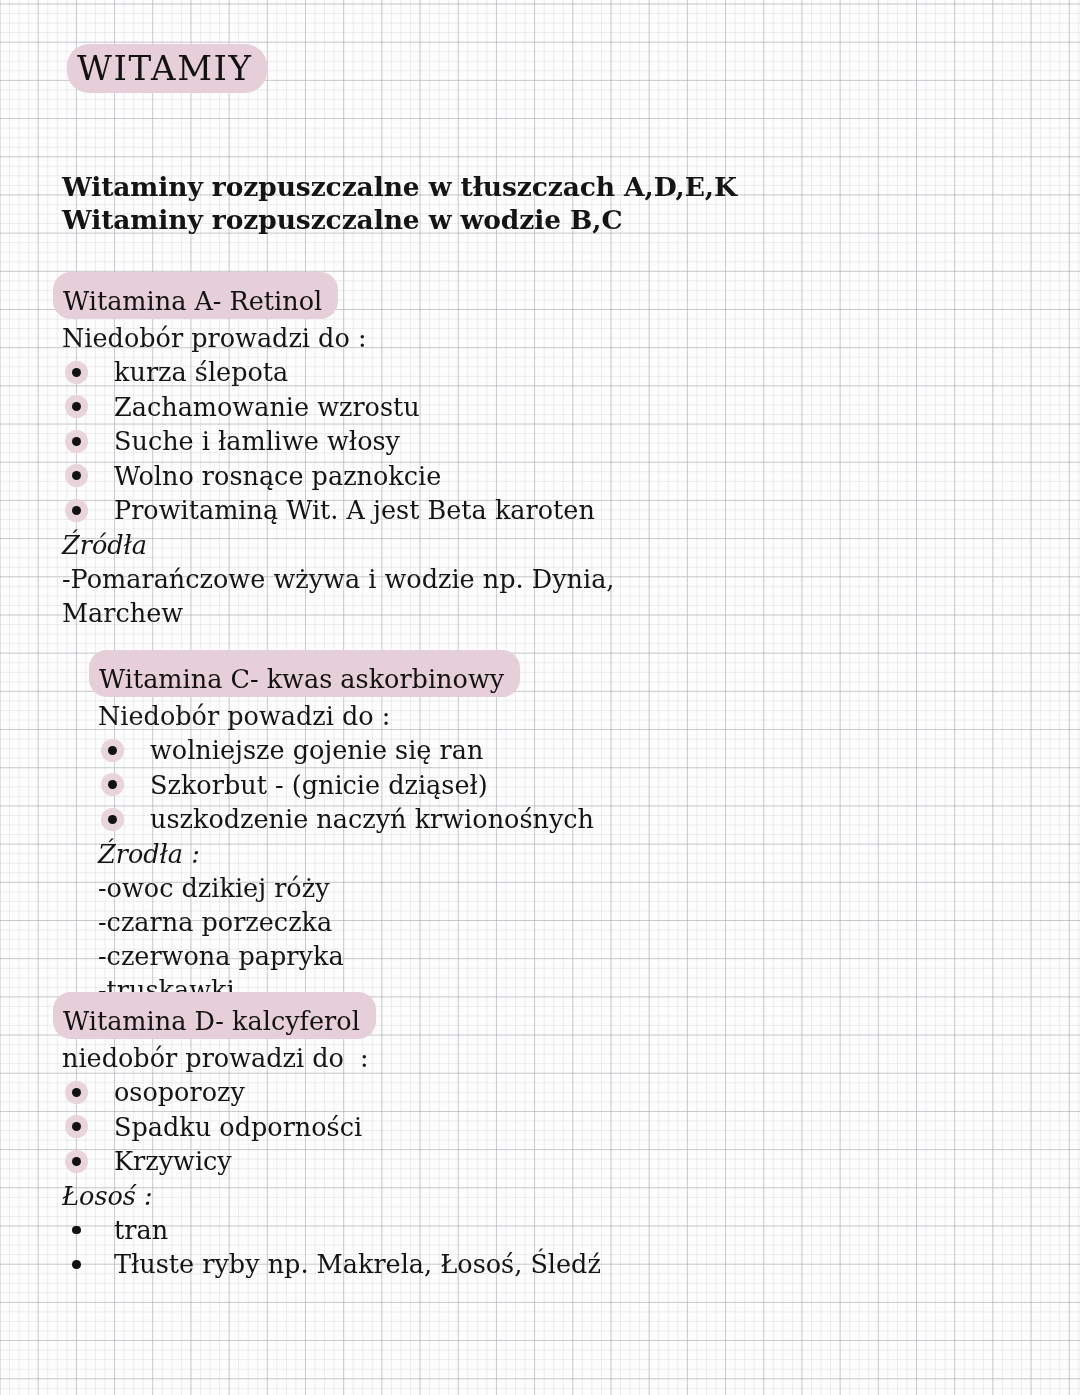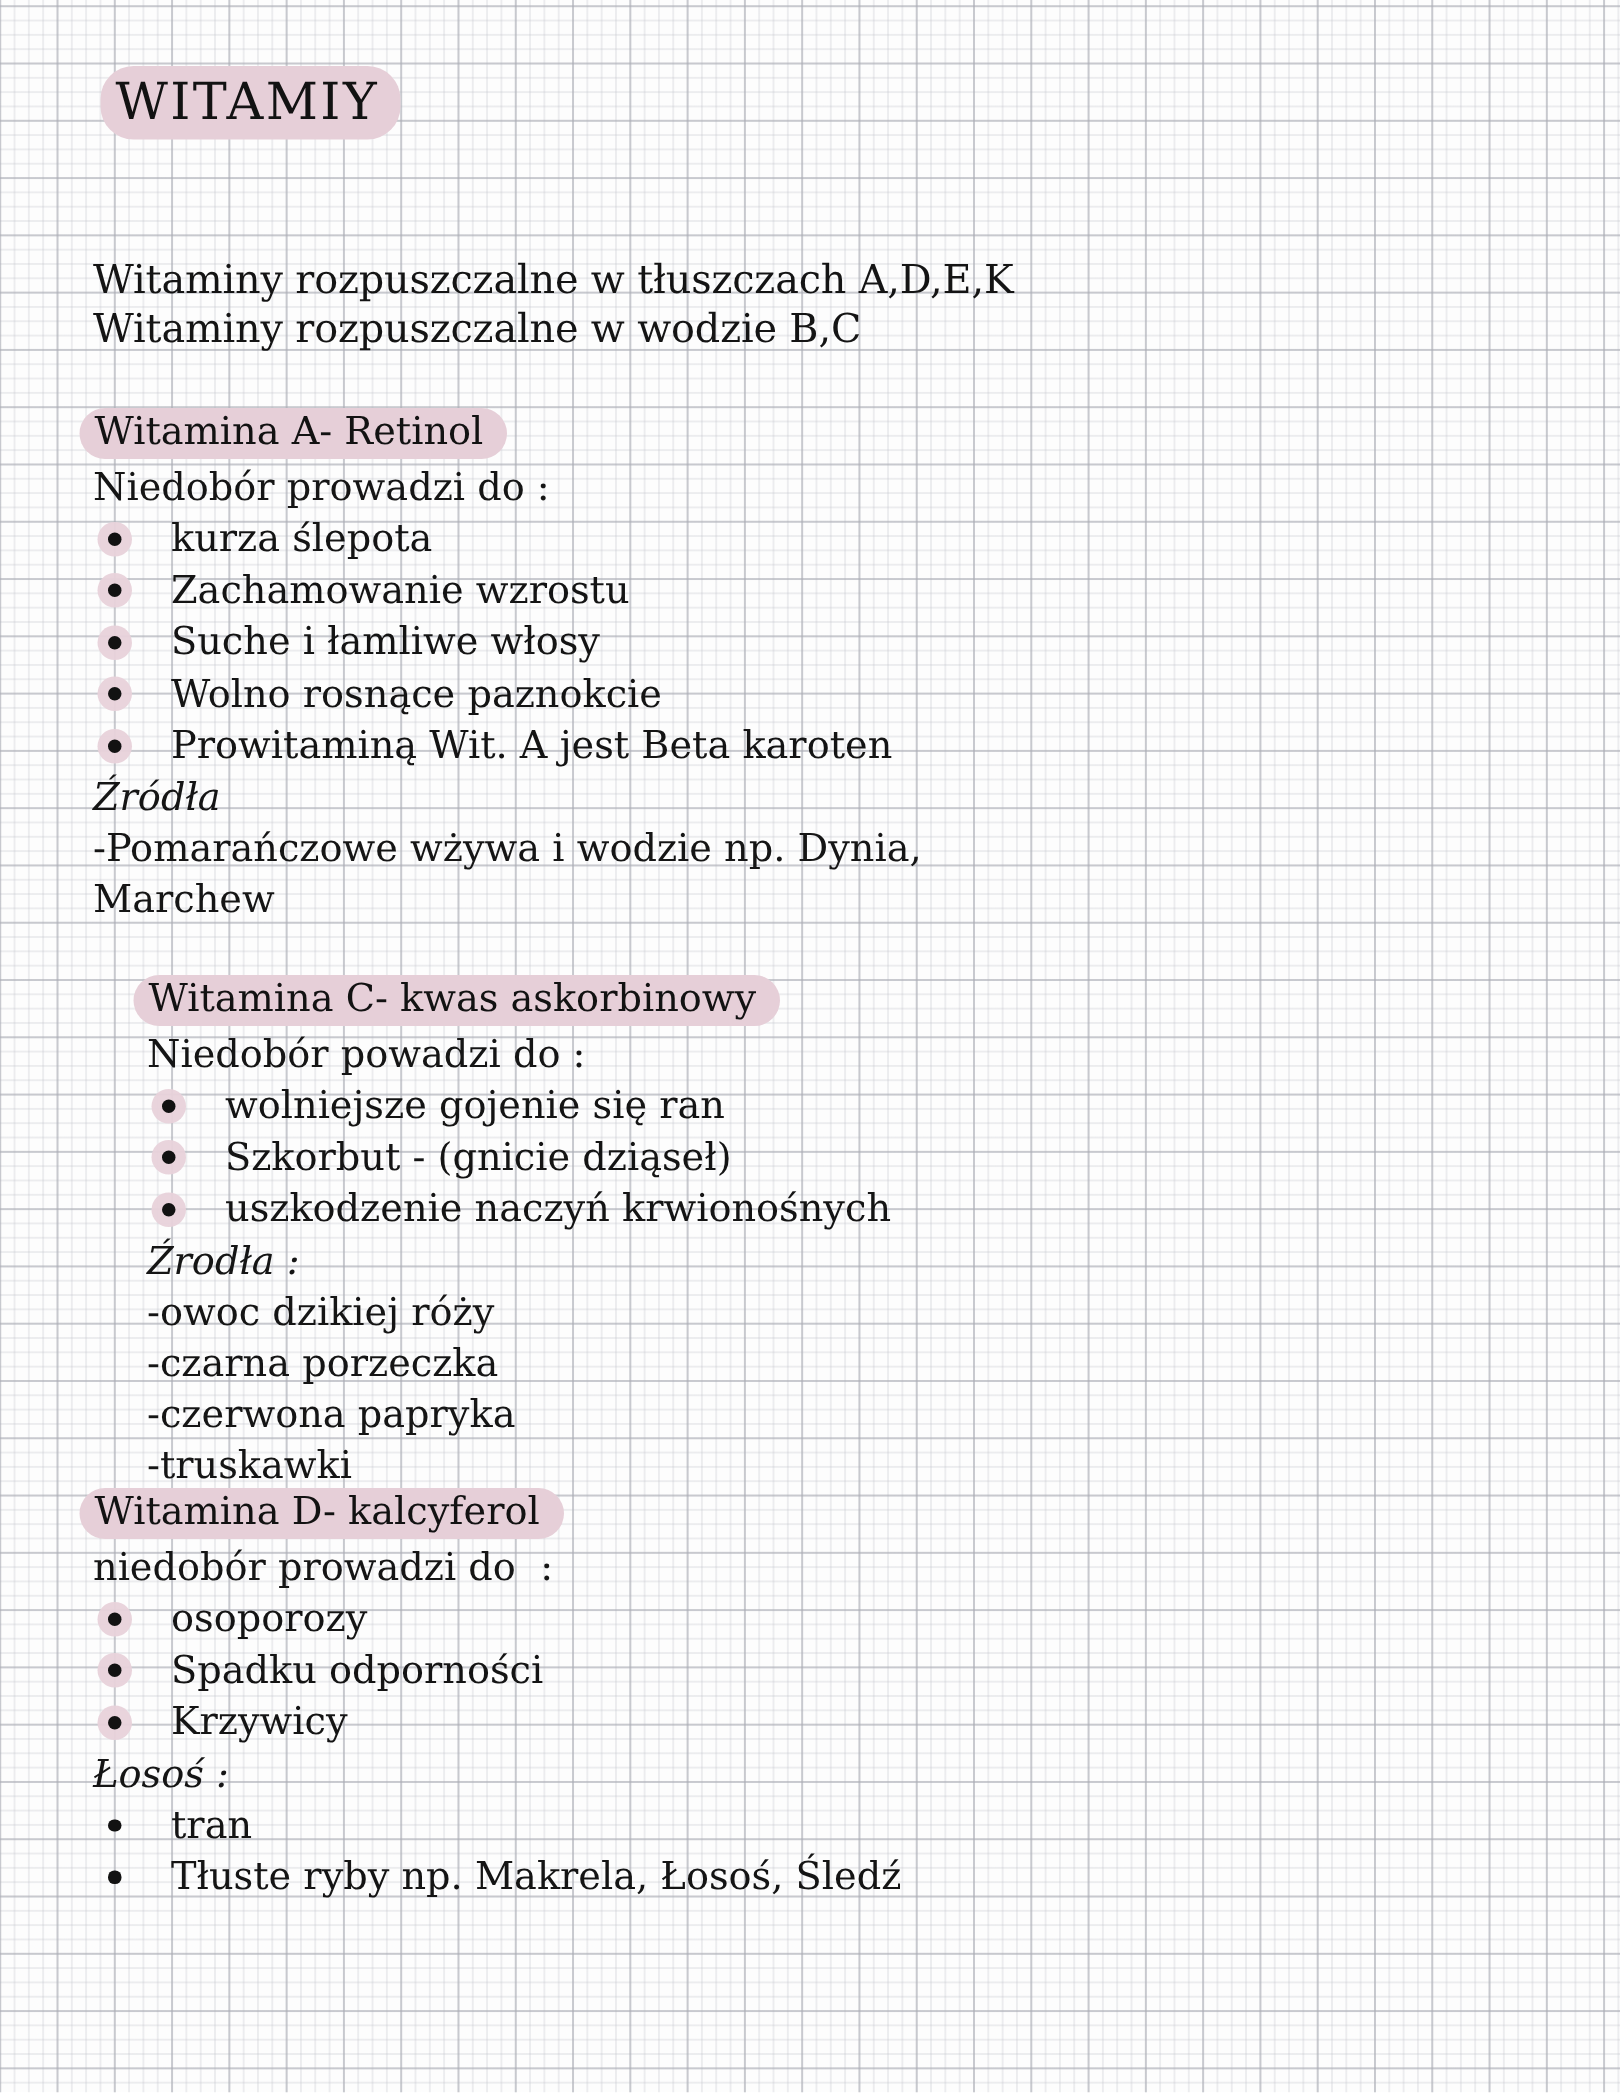--- a/index.html
+++ b/index.html
@@ -65,35 +65,35 @@
     color: #121212;
   }
 
   
   .intro {
     position: absolute;
     left: 0;
     top: 170px;
     width: 900px;
   }
-  .intro .line { font-size: 26.5px; line-height: 33px; }
+  .intro .line { font-size: 26.5px; line-height: 33px; font-weight: bold; }
 
   
   .section { position: absolute; left: 0; width: 930px; }
   #sec-a { top: 272px; }
   #sec-c { top: 650px; margin-left: 36px; }
   #sec-d { top: 992px; }
 
   .heading {
     display: inline-block;
     position: relative;
     font-size: 25.5px;
     line-height: 31px;
     white-space: pre;
-    padding: 1px 16px 2px 10px;
+    padding: 14px 16px 2px 10px;
     margin-left: -9px;
     border-radius: 18px;
     background: #e6cfd8;
     color: #121212;
   }
   .subline {
     font-size: 25.5px;
     line-height: 34px;
     white-space: pre;
     margin-top: 2px;

